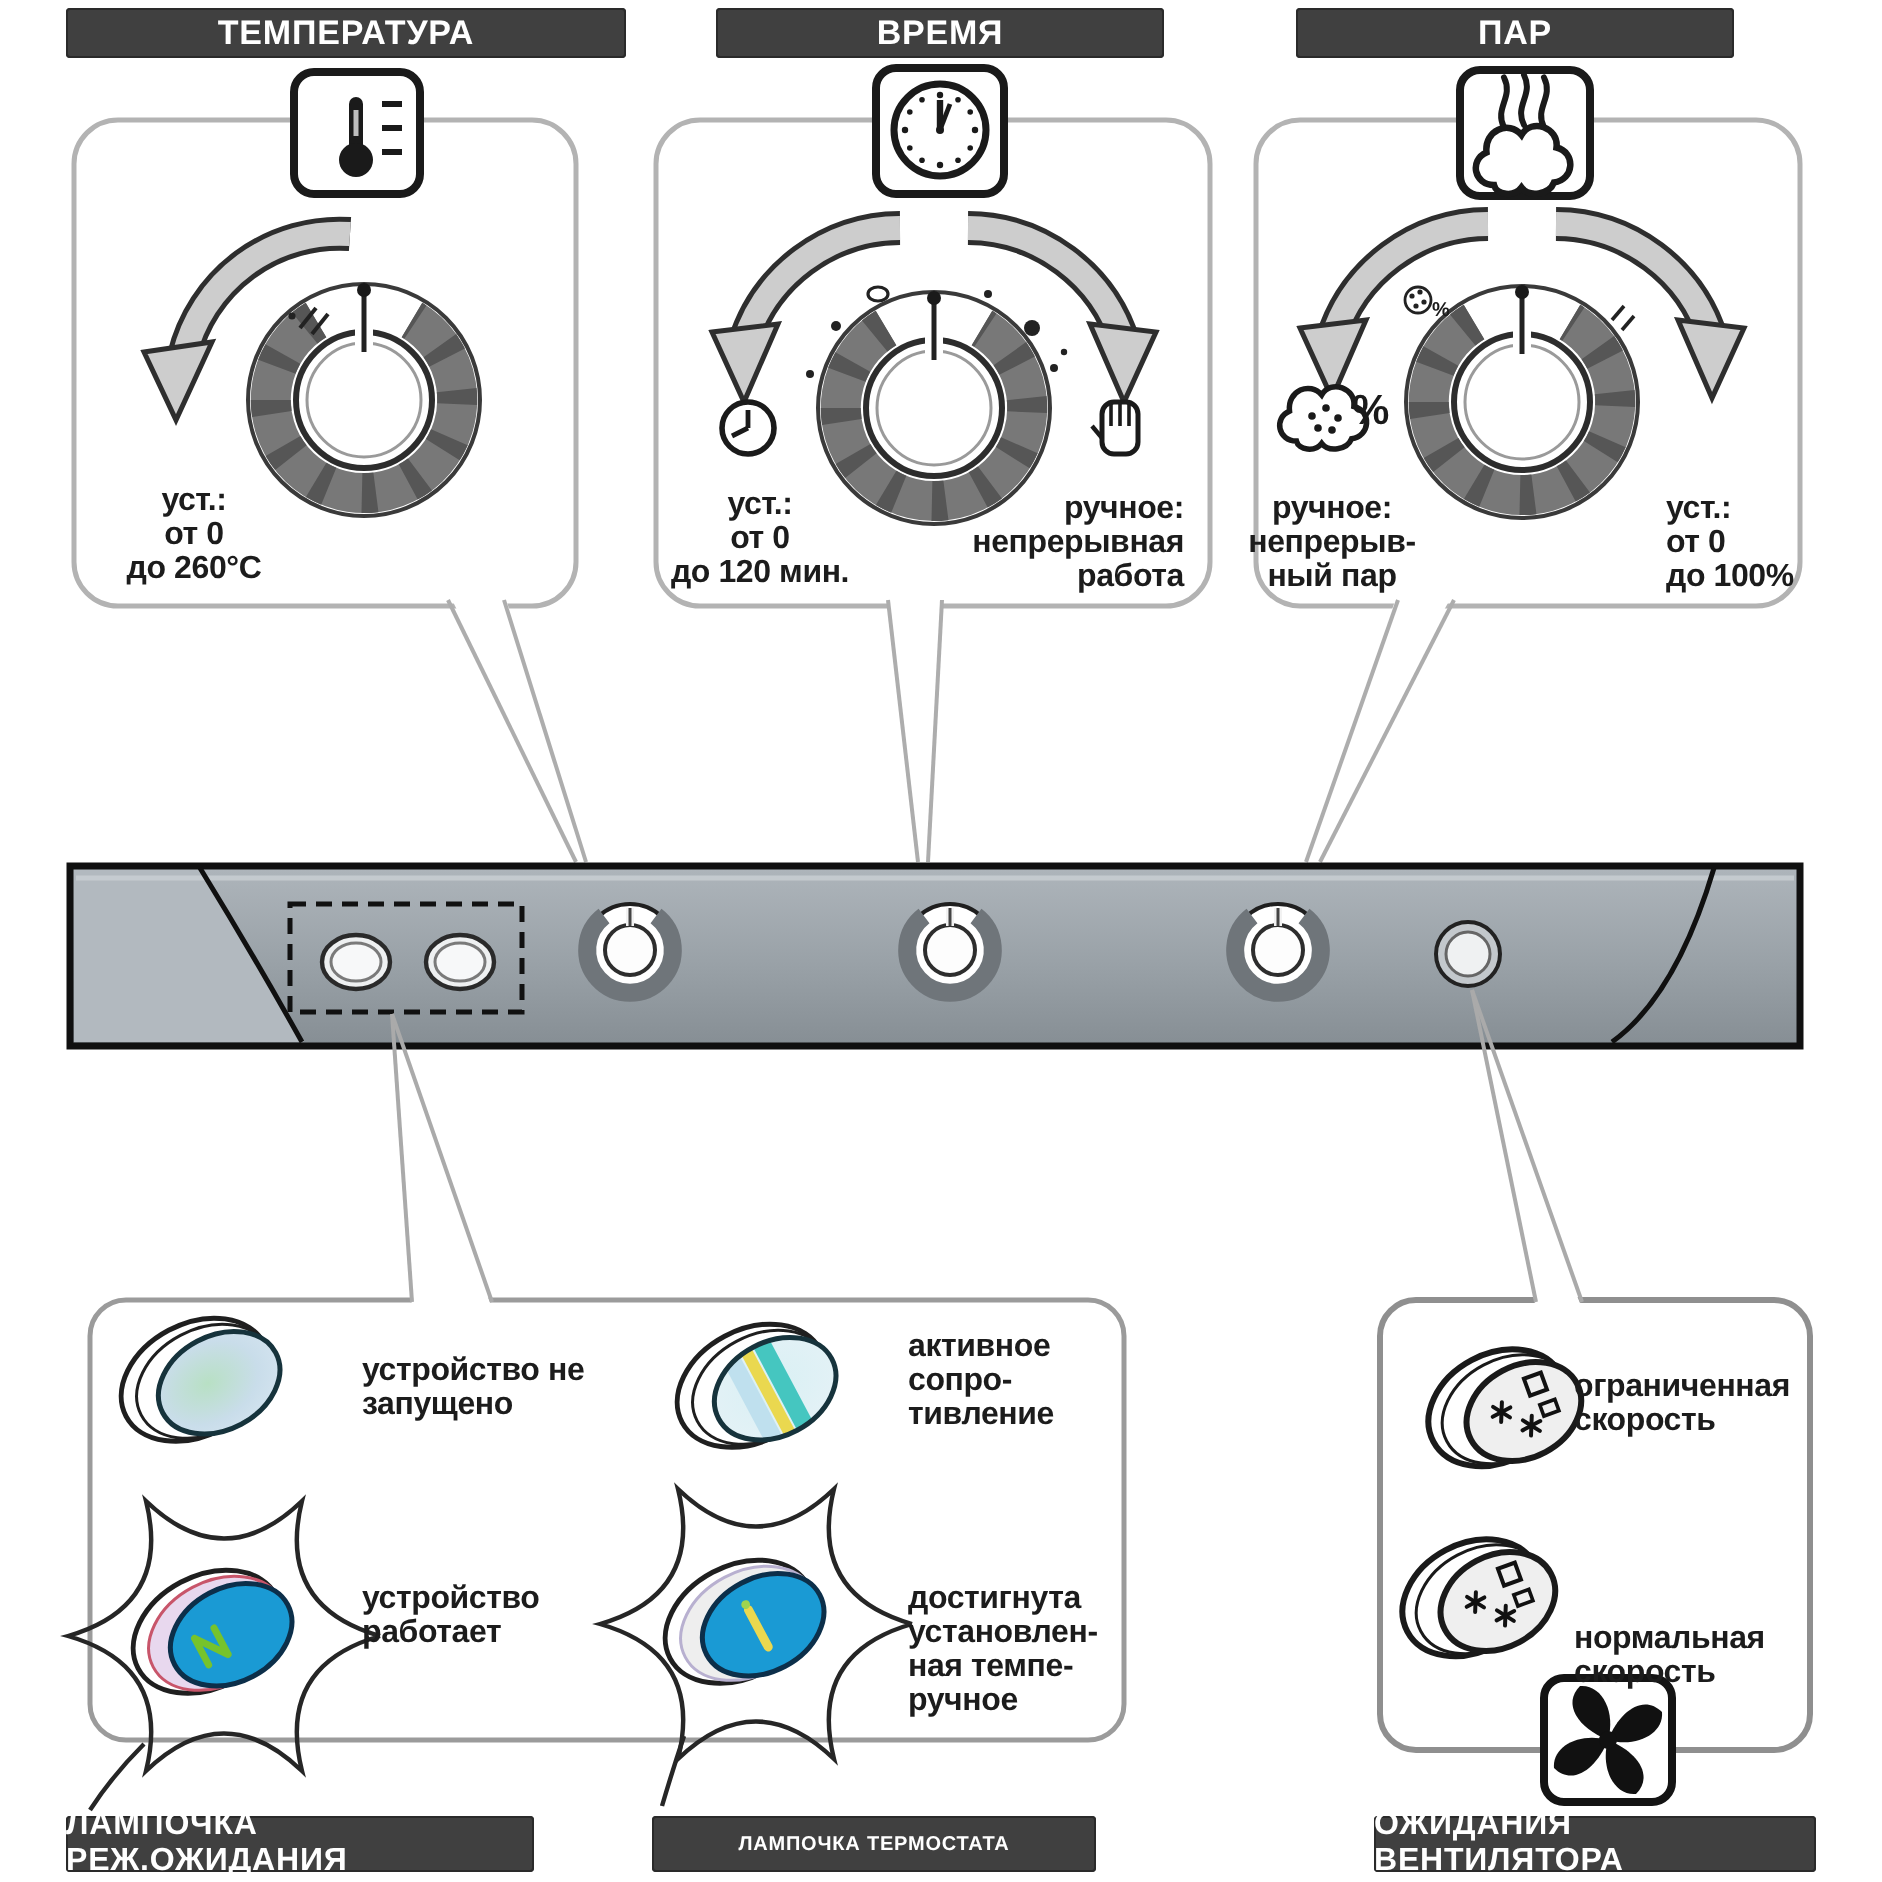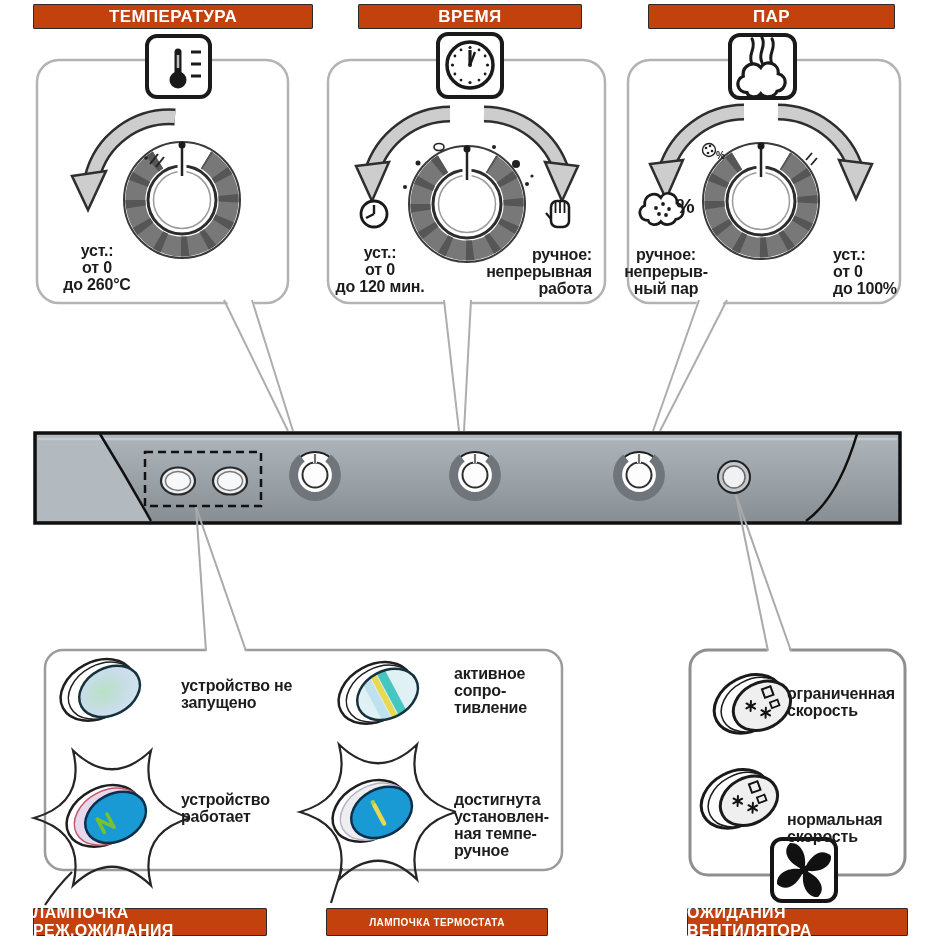--- a/index.html
+++ b/index.html
@@ -1,19 +1,19 @@
 <!DOCTYPE html>
 <html><head>
 <meta charset="utf-8">
 <style>
   html,body{margin:0;padding:0;background:#fff;}
   #stage{position:relative;width:941px;height:941px;background:#fff;overflow:hidden;
          font-family:"Liberation Sans","DejaVu Sans",sans-serif;}
   #art{position:absolute;left:0;top:0;}
-  .bar{position:absolute;background:#c2410c;color:#fff;display:flex;align-items:center;
+  .bar{position:absolute;background:#404040;color:#fff;display:flex;align-items:center;
        justify-content:center;font-weight:700;font-size:17px;letter-spacing:.4px;
        border-radius:2px;box-shadow:0 0 0 1px #2a2a2a inset;}
   .t{position:absolute;font-weight:700;font-size:16px;line-height:17px;color:#1c1c1c;
      white-space:pre-line;letter-spacing:-0.2px;}
   .ctr{text-align:center;} .rgt{text-align:right;}
   .pct{position:absolute;font-weight:700;color:#1a1a1a;}
 </style>
 </head>
 <body>
 
@@ -301,21 +301,21 @@
       <use href="#petal" transform="rotate(90)"></use>
       <use href="#petal" transform="rotate(180)"></use>
       <use href="#petal" transform="rotate(270)"></use>
       <circle r="4.5" fill="#111"></circle>
     </g>
   </g>
 </svg>
 
 <div class="bar" style="left:33px;top:4px;width:280px;height:25px;">ТЕМПЕРАТУРА</div>
 <div class="bar" style="left:358px;top:4px;width:224px;height:25px;">ВРЕМЯ</div>
-<div class="bar" style="left:648px;top:4px;width:247px;height:25px;">ПАР</div>
+<div class="bar" style="left:648px;top:4px;width:219px;height:25px;">ПАР</div>
 
 <div class="t ctr" style="left:47px;top:242px;width:100px;">уст.:
 от 0
 до 260°C</div>
 <div class="t ctr" style="left:330px;top:244px;width:100px;">уст.:
 от 0
 до 120 мин.</div>
 <div class="t rgt" style="left:480px;top:246px;width:112px;">ручное:
 непрерывная
 работа</div>

